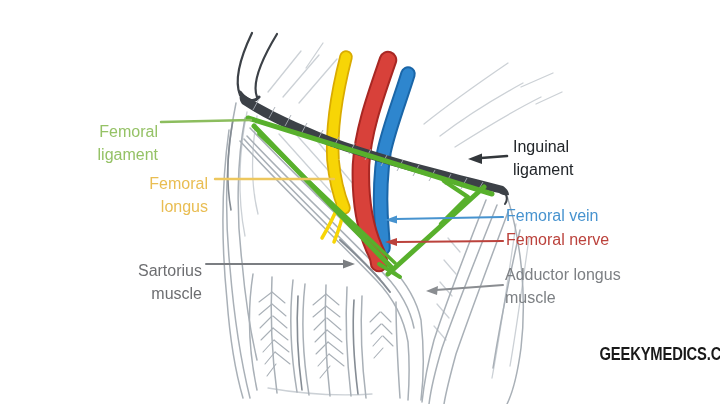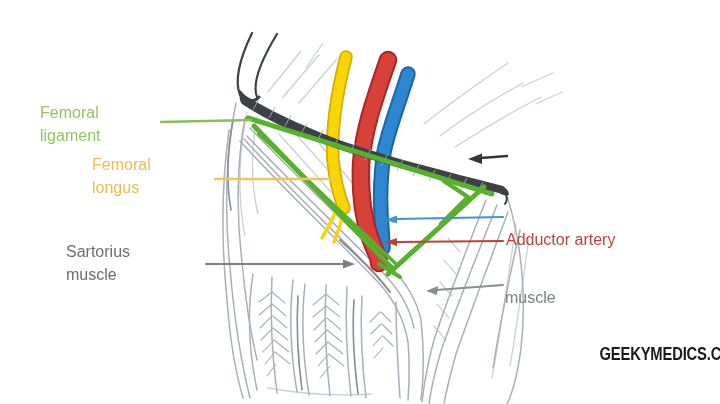--- a/index.html
+++ b/index.html
@@ -2,24 +2,24 @@
 <html><head>
 <meta charset="utf-8">
 <style>
   html,body{margin:0;padding:0;background:#ffffff;}
   .canvas{
     position:relative;width:720px;height:404px;background:#ffffff;overflow:hidden;
     font-family:"Liberation Sans",sans-serif;
   }
   .canvas svg{position:absolute;left:0;top:0;}
   .label{position:absolute;font-size:16px;line-height:23px;white-space:nowrap;}
-  .align-right{text-align:left;}
+  .align-right{text-align:right;margin-top:19px;}
   #lbl-femoral-triangle{left:40px;top:101px;width:118px;}
   #lbl-femoral-nerve{left:92px;top:153px;width:116px;}
-  #lbl-sartorius{left:66px;top:240px;width:116px;}
+  #lbl-sartorius{left:86px;top:240px;width:116px;}
   #lbl-inguinal{left:513px;top:135px;width:130px;}
   #lbl-vein{left:506px;top:204px;}
   #lbl-artery{left:506px;top:228px;}
   #lbl-adductor{left:505px;top:263px;width:175px;}
   .watermark{
     position:absolute;left:575px;top:344px;width:136px;text-align:right;
     font-weight:700;font-size:18px;letter-spacing:-0.2px;
     transform:scaleX(0.82);transform-origin:100% 50%;
   }
 </style>
@@ -201,24 +201,29 @@
   <div class="label align-right" id="lbl-femoral-nerve" style="color: rgb(233, 189, 82);">
     <span>Femoral</span><br>
     <span>longus</span>
   </div>
 
   <div class="label align-right" id="lbl-sartorius" style="color: rgb(109, 110, 113);">
     <span>Sartorius</span><br>
     <span>muscle</span>
   </div>
 
-
-
-  <div class="label" id="lbl-artery" style="color: rgb(187, 66, 60);">Adductor artery</div>
+  <div class="label" id="lbl-inguinal" style="color: rgb(33, 37, 41);">
+    <span>Inguinal</span><br>
+    <span>ligament</span>
+  </div>
+
+  <div class="label" id="lbl-vein" style="color: rgb(71, 147, 207);">Femoral vein</div>
+
+  <div class="label" id="lbl-artery" style="color: rgb(187, 66, 60);">Femoral nerve</div>
 
   <div class="label" id="lbl-adductor" style="color: rgb(125, 128, 132);">
-    <br>
+    <span>Adductor longus</span><br>
     <span>muscle</span>
   </div>
 
   <div class="watermark" style="color: rgb(25, 25, 25);">GEEKYMEDICS.COM</div>
 
 </div>
 
 </body></html>

